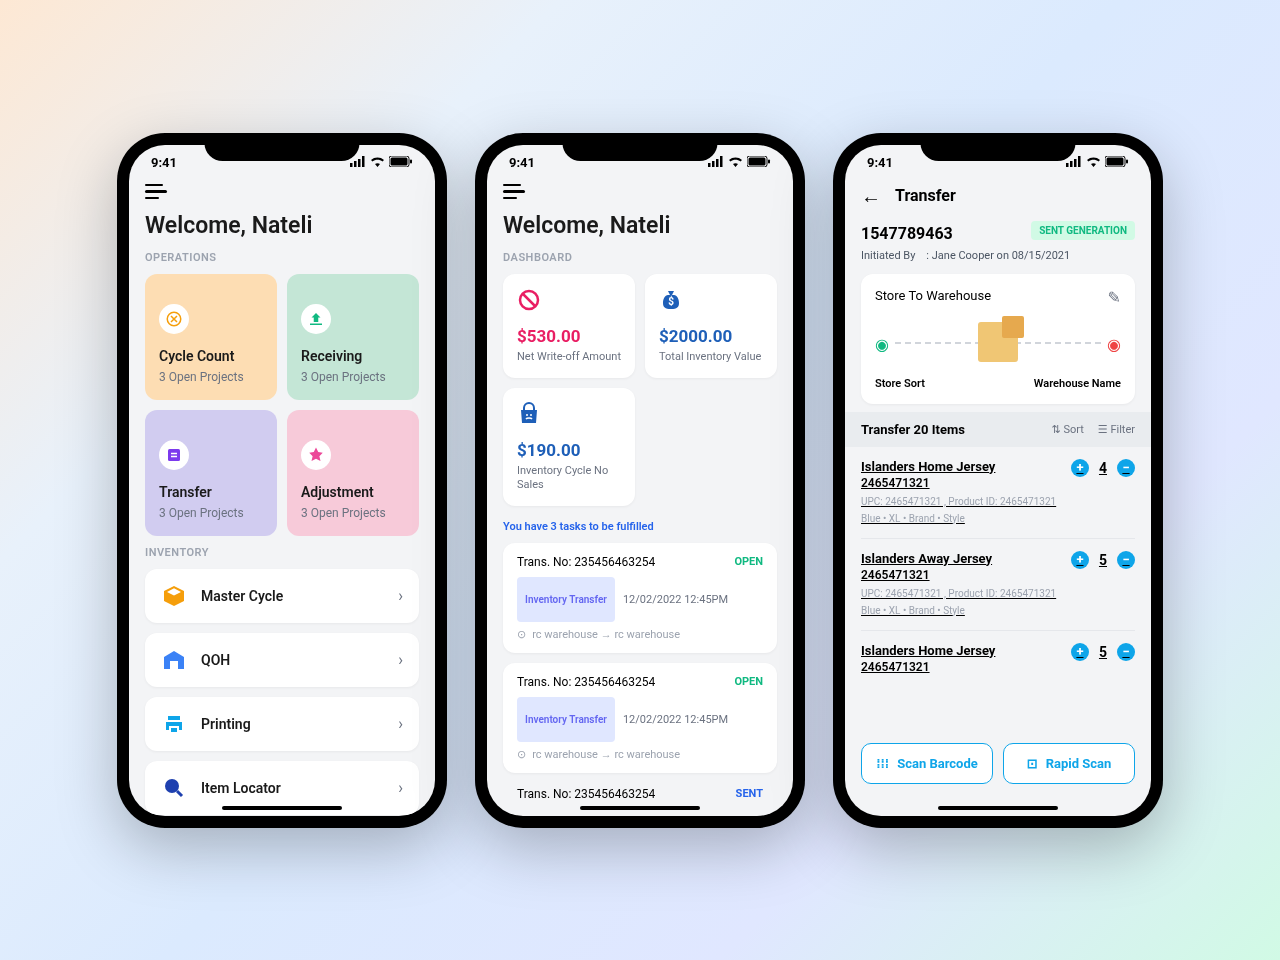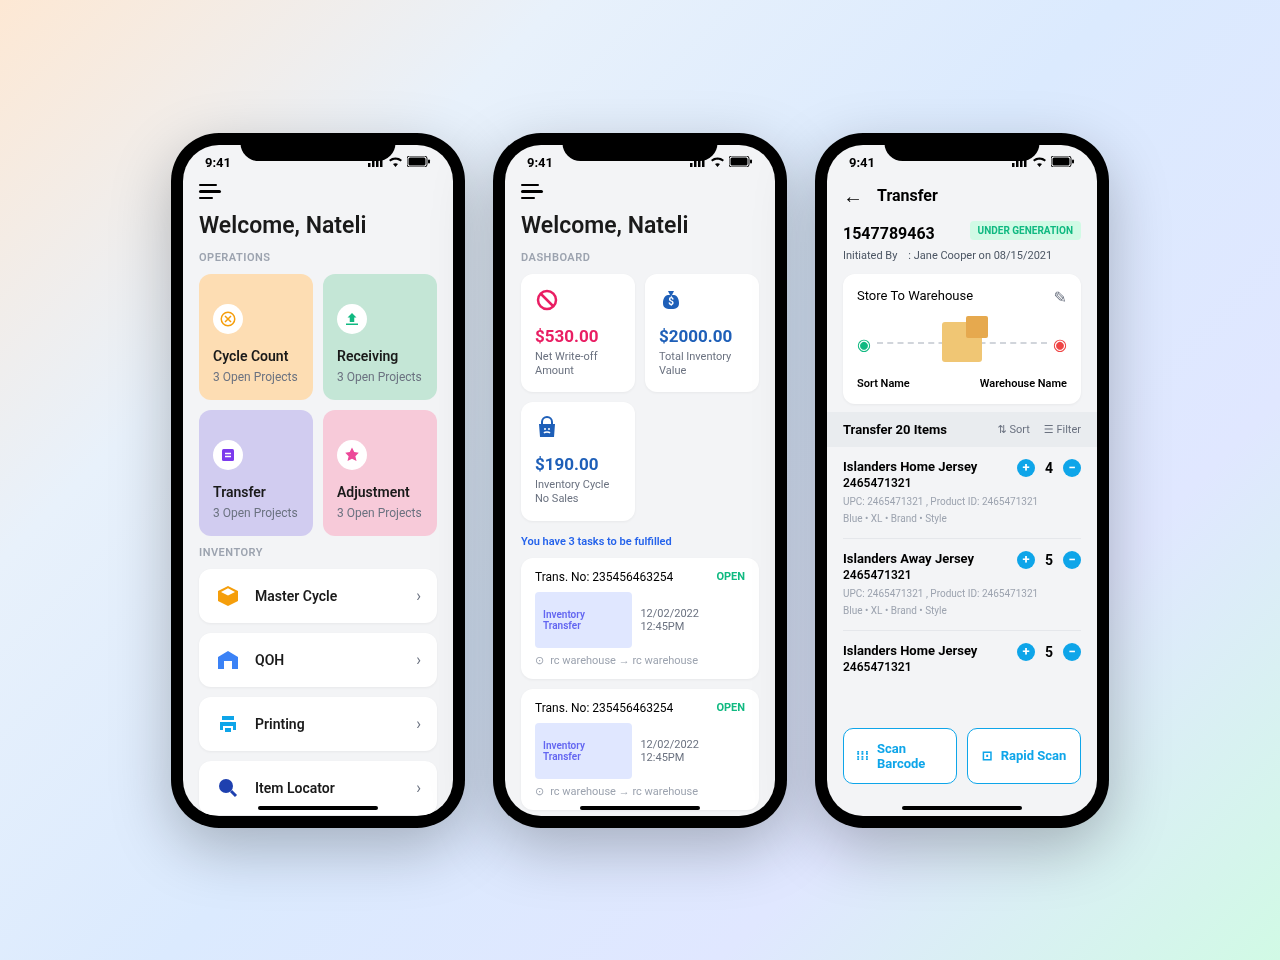--- a/index.html
+++ b/index.html
@@ -1,17 +1,17 @@
 <!DOCTYPE html>
 <html><head>
 <meta charset="utf-8">
 <style>
 *{box-sizing:border-box;margin:0;padding:0;font-family:-apple-system,BlinkMacSystemFont,'Segoe UI',Roboto,sans-serif;}
 body{width:1280px;height:960px;background:linear-gradient(135deg,#fde8d4 0%,#e8f1fb 25%,#dbeafe 50%,#e0e7ff 75%,#d1fae5 100%);display:flex;justify-content:center;align-items:center;gap:28px;}
-.phone{width:294px;height:695px;background:#000;border-radius:48px;padding:12px;box-shadow:0 20px 60px rgba(0,0,0,0.25);position:relative;}
+.phone{width:330px;height:695px;background:#000;border-radius:48px;padding:12px;box-shadow:0 20px 60px rgba(0,0,0,0.25);position:relative;}
 .screen{width:100%;height:100%;background:#f3f4f6;border-radius:36px;overflow:hidden;position:relative;display:flex;flex-direction:column;}
 .notch{position:absolute;top:0;left:50%;transform:translateX(-50%);width:155px;height:28px;background:#000;border-radius:0 0 18px 18px;z-index:10;}
 .statusbar{display:flex;justify-content:space-between;align-items:center;padding:10px 22px 4px;font-size:13px;font-weight:700;color:#000;}
 .statusbar .icons{display:flex;gap:4px;align-items:center;}
 .si{display:inline-block;}
 .content{flex:1;overflow:hidden;padding:0 16px;}
 .menu-btn{width:24px;height:18px;margin:10px 0;}
 .menu-btn div{height:2.5px;background:#000;border-radius:2px;margin-bottom:4px;}
 .menu-btn div:nth-child(1){width:18px;}
 .menu-btn div:nth-child(2){width:22px;}
@@ -59,21 +59,21 @@
 .route-title{font-size:13px;font-weight:400;margin-bottom:10px;}
 .pencil{position:absolute;top:14px;right:14px;color:#6b7280;}
 .route-diagram{height:58px;position:relative;display:flex;align-items:center;justify-content:space-between;}
 .pin{width:14px;height:14px;}
 .pin.g{color:#10b981;}
 .pin.r{color:#ef4444;}
 .route-names{display:flex;justify-content:space-between;font-size:11px;font-weight:600;margin-top:6px;}
 .section-bar{display:flex;justify-content:space-between;align-items:center;padding:10px 0;margin:8px -16px 0;background:#e9ecef;padding:10px 16px;}
 .section-title{font-size:13px;font-weight:700;}
 .section-actions{display:flex;gap:14px;font-size:11px;color:#6b7280;}
-.item-card{border-bottom:1px solid #e5e7eb;padding:12px 0 14px;}
+.item-card{border-bottom:1px solid #e5e7eb;padding:12px 0 14px;text-decoration:underline;}
 .item-hdr{display:flex;justify-content:space-between;align-items:flex-start;}
 .item-name{font-size:13px;font-weight:700;}
 .item-sku{font-size:12px;font-weight:600;margin-top:2px;}
 .qty-ctrl{display:flex;align-items:center;gap:10px;}
 .qbtn{width:18px;height:18px;border-radius:50%;background:#0ea5e9;color:#fff;display:flex;align-items:center;justify-content:center;font-size:13px;font-weight:700;}
 .qty{font-size:14px;font-weight:700;}
 .item-meta{font-size:10px;color:#9ca3af;margin-top:6px;}
 .scan-row{display:flex;gap:10px;position:absolute;bottom:32px;left:16px;right:16px;}
 .scan-btn{flex:1;border:1.5px solid #0ea5e9;border-radius:10px;padding:12px;display:flex;align-items:center;justify-content:center;gap:8px;color:#0ea5e9;font-size:13px;font-weight:700;background:#fff;}
 .box-illustration{width:40px;height:40px;background:#f0c674;position:relative;border-radius:3px;}
@@ -320,38 +320,38 @@
             </svg></span>
       </span>
     </div>
     <div class="content" style="position:relative;">
       <div class="back-hdr">
         <span class="back-arrow">←</span>
         <span class="hdr-title">Transfer</span>
       </div>
       <div class="id-row">
         <span class="trans-id">1547789463</span>
-        <span class="status-pill">UNDER GENERATION</span>
+        <span class="status-pill">SENT GENERATION</span>
       </div>
       <div class="meta-row">
         <span>Initiated By</span>&nbsp;&nbsp;&nbsp;&nbsp;<span>:</span> <span>Jane Cooper on 08/15/2021</span>
       </div>
       <div class="route-card">
         <span class="pencil">✎</span>
         <div class="route-title">Store To Warehouse</div>
         <div class="route-diagram">
           <div class="dotted-path"></div>
           <span class="pin g">◉</span>
           <div style="position:relative;z-index:2;">
               <div class="box-illustration"></div>
             </div>
           <span class="pin r">◉</span>
         </div>
         <div class="route-names">
-          <span>Sort Name</span>
+          <span>Store Sort</span>
           <span>Warehouse Name</span>
         </div>
       </div>
       <div class="section-bar">
         <span class="section-title">Transfer 20 Items</span>
         <div class="section-actions">
           <span>⇅ <span>Sort</span></span>
           <span>☰ <span>Filter</span></span>
         </div>
       </div>

